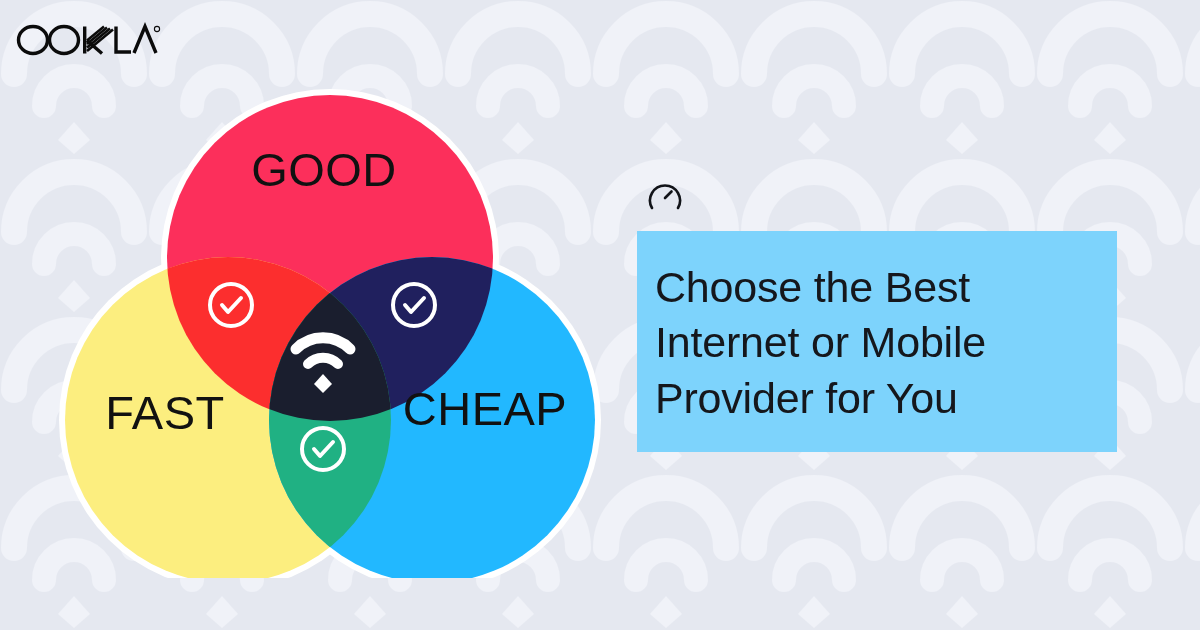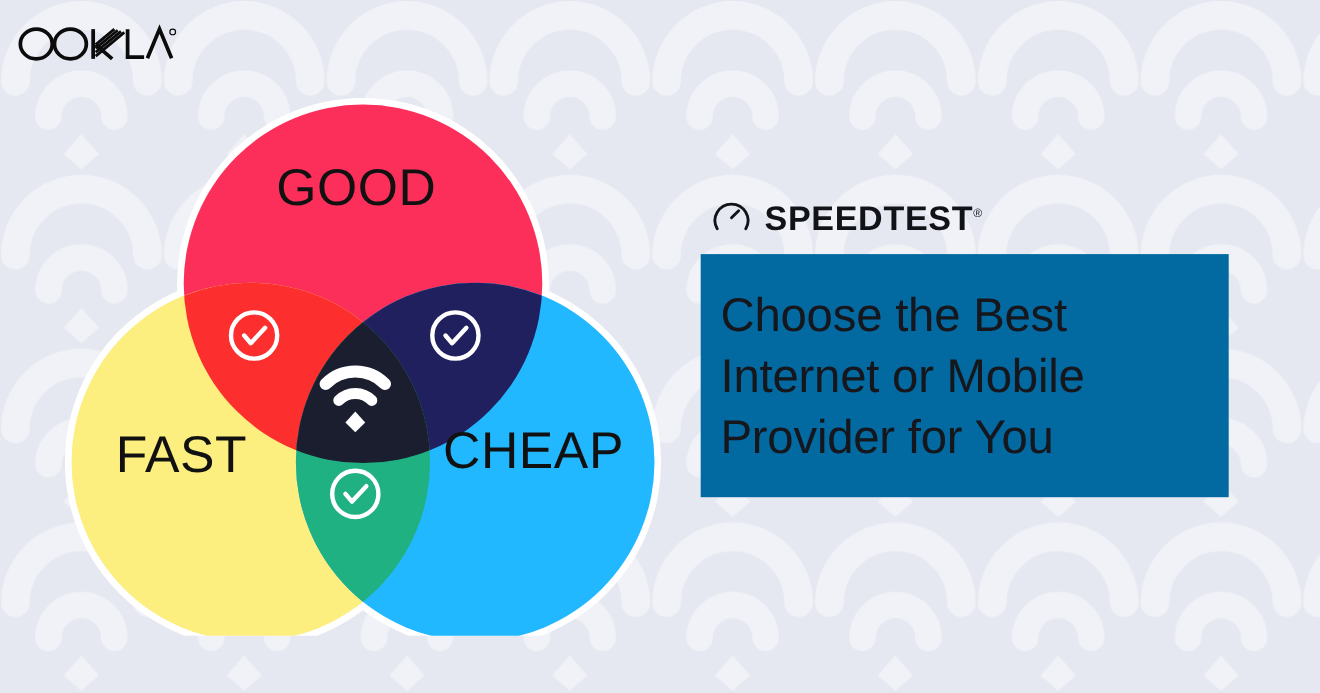--- a/index.html
+++ b/index.html
@@ -72,21 +72,21 @@
     position:relative;
   }
   #speedtest-tm {
     font-size:11px;
     vertical-align:super;
     font-weight:normal;
     letter-spacing:0;
   }
 
   #headline-card {
-    background:#0369a1;
+    background:#7dd3fc;
     width:480px;
     min-height:214px;
     padding:29px 30px 26px 18px;
   }
   #headline {
     font-size:43px;
     line-height:1.29;
     font-weight:300;
     color:#15171c;
     letter-spacing:-0.2px;
@@ -202,23 +202,20 @@
   </g>
 </svg>
 
 <div id="right-col">
 
   <div id="speedtest-logo">
     <svg width="34" height="34" viewBox="0 0 34 34" xmlns="http://www.w3.org/2000/svg">
       <path d="M 4 27 A 15 15 0 1 1 30 27" fill="none" stroke="#111318" stroke-width="2.6" stroke-linecap="round"></path>
       <line x1="17" y1="17" x2="23.5" y2="10.5" stroke="#111318" stroke-width="2.6" stroke-linecap="round"></line>
     </svg>
-    <div id="speedtest-wordmark">
-      <span>SPEEDTEST</span><span id="speedtest-tm">®</span>
-    </div>
   </div>
 
   <div id="headline-card">
     <div id="headline">Choose the Best
 Internet or Mobile
 Provider for You</div>
   </div>
 
 </div>
 

